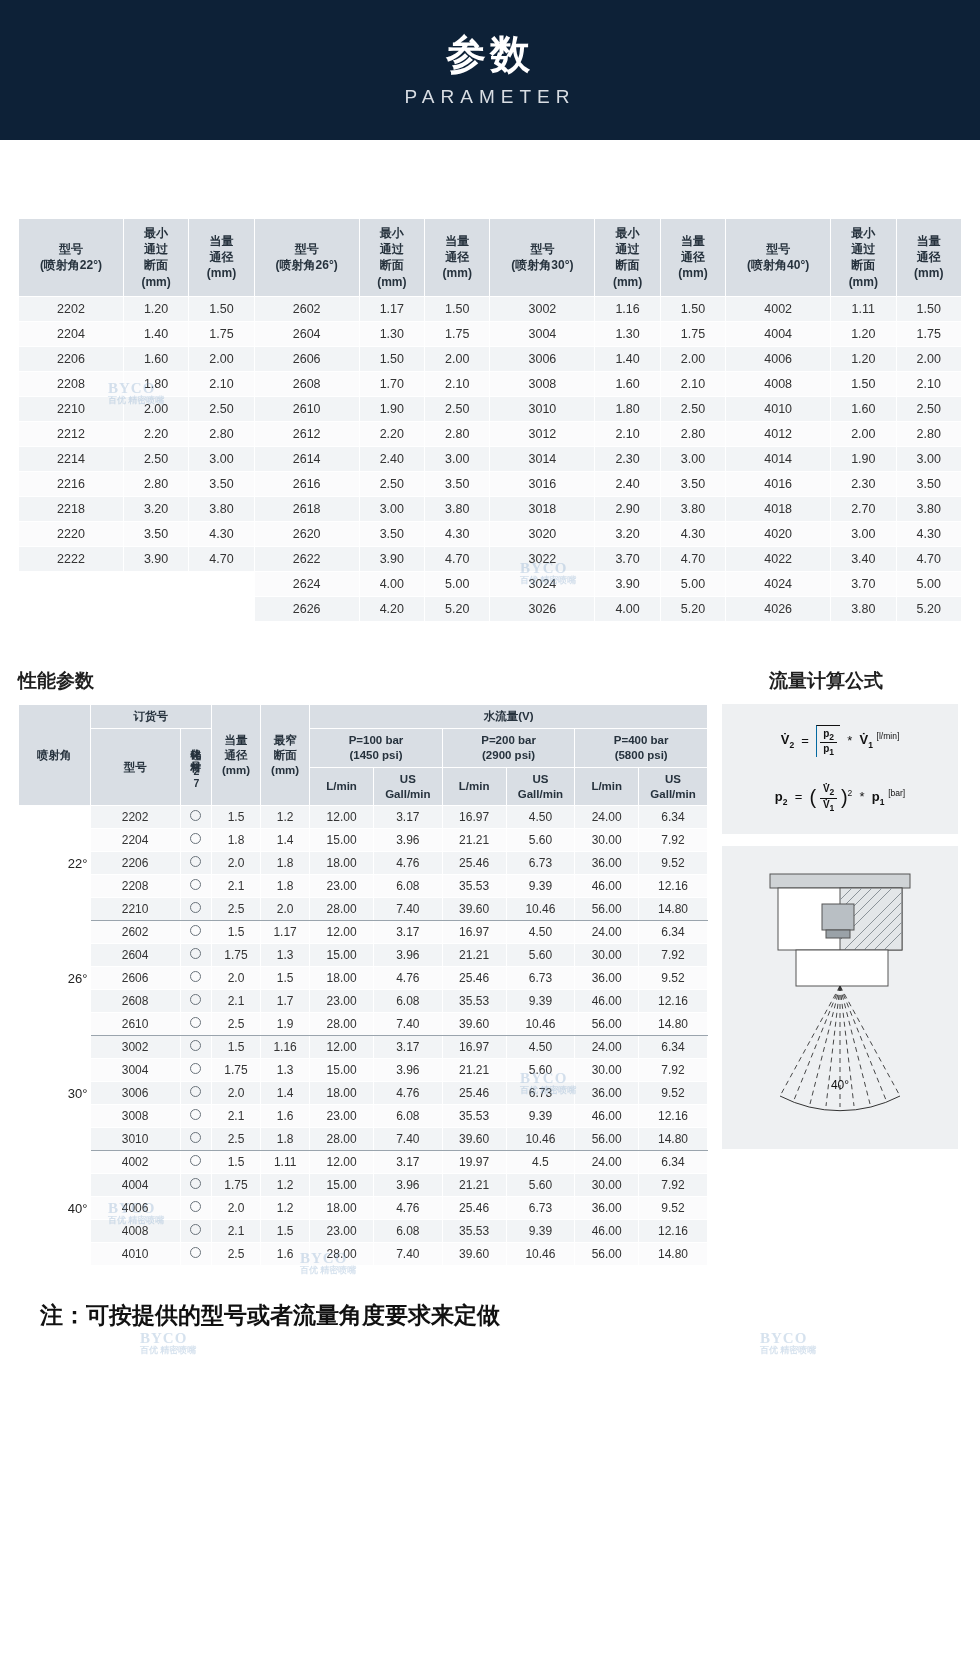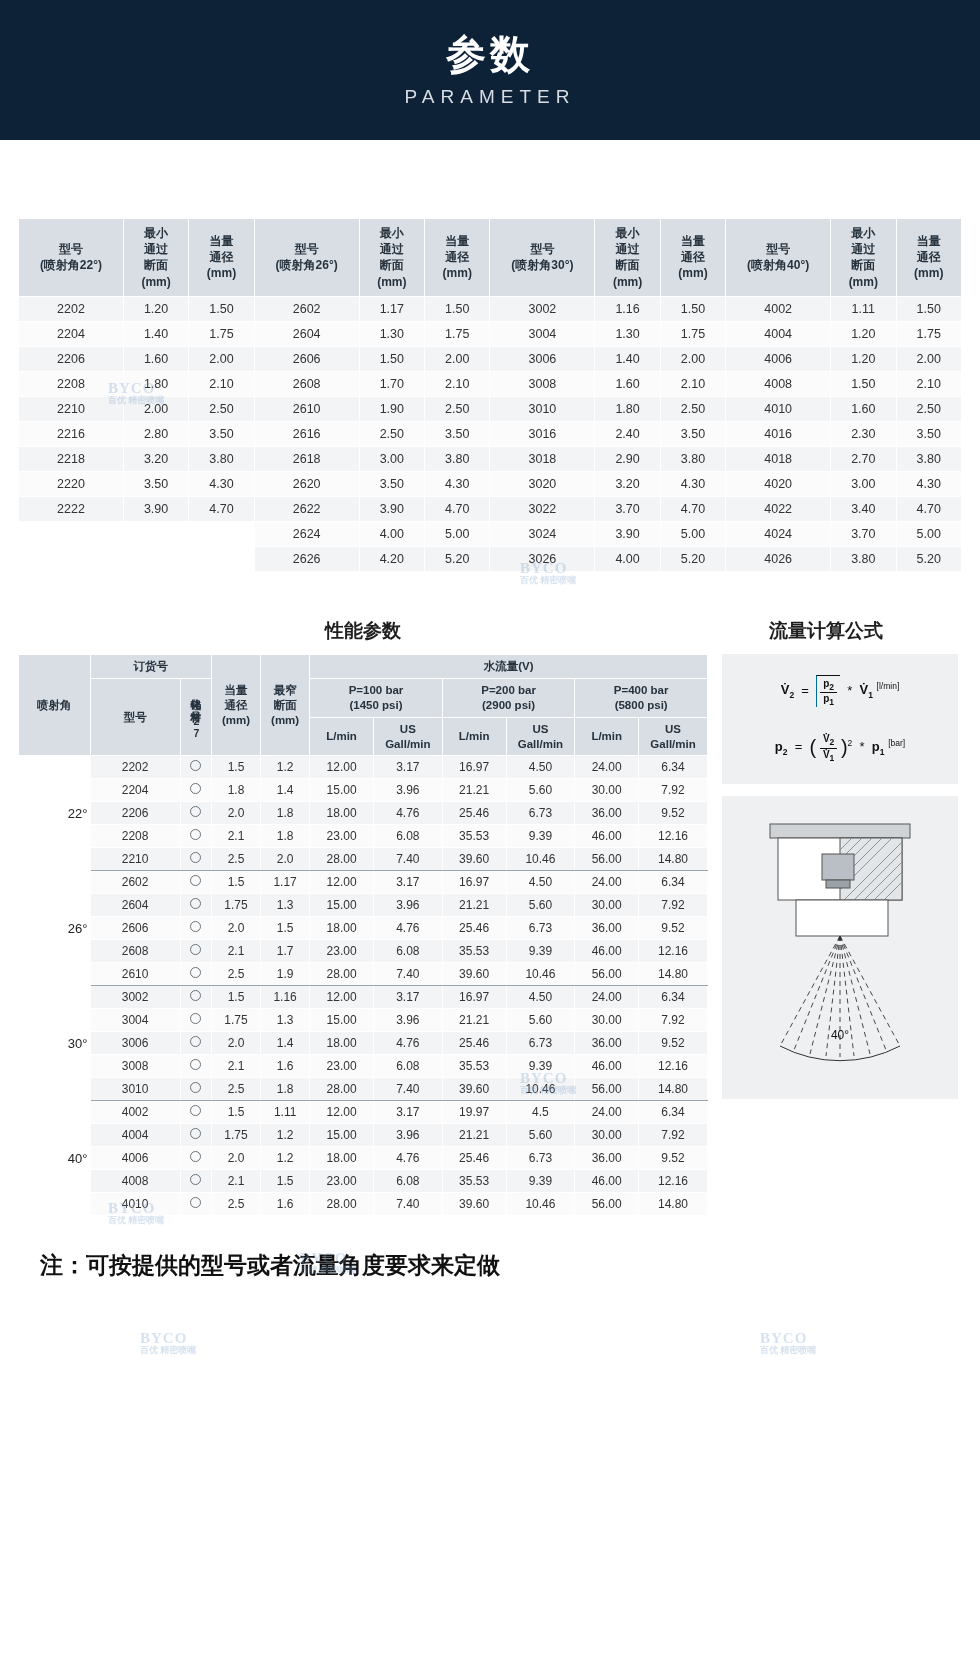--- a/index.html
+++ b/index.html
@@ -62,21 +62,21 @@
 
   
   .sec-row{
     display:flex;
     margin:46px 0 10px 0;
     padding:0 18px;
   }
   .sec-title{
     font-size:19px;font-weight:bold;color:#1f1f1f;
   }
-  .sec-title.perf{width:690px;text-align:center;}
+  .sec-title.perf{width:690px;}
   .sec-title.formula{width:236px;text-align:center;}
 
   
   .bottom{
     display:flex;
     padding:0 18px;
     align-items:flex-start;
   }
   .left-col{width:690px;}
   .right-col{width:236px;margin-left:14px;}
@@ -297,20 +297,48 @@
           <td>2.50</td>
           <td>2610</td>
           <td>1.90</td>
           <td>2.50</td>
           <td>3010</td>
           <td>1.80</td>
           <td>2.50</td>
           <td>4010</td>
           <td>1.60</td>
           <td>2.50</td>
+        </tr>
+        <tr>
+          <td>2212</td>
+          <td>2.20</td>
+          <td>2.80</td>
+          <td>2612</td>
+          <td>2.20</td>
+          <td>2.80</td>
+          <td>3012</td>
+          <td>2.10</td>
+          <td>2.80</td>
+          <td>4012</td>
+          <td>2.00</td>
+          <td>2.80</td>
+        </tr>
+        <tr>
+          <td>2214</td>
+          <td>2.50</td>
+          <td>3.00</td>
+          <td>2614</td>
+          <td>2.40</td>
+          <td>3.00</td>
+          <td>3014</td>
+          <td>2.30</td>
+          <td>3.00</td>
+          <td>4014</td>
+          <td>1.90</td>
+          <td>3.00</td>
         </tr>
         <tr>
           <td>2216</td>
           <td>2.80</td>
           <td>3.50</td>
           <td>2616</td>
           <td>2.50</td>
           <td>3.50</td>
           <td>3016</td>
           <td>2.40</td>

